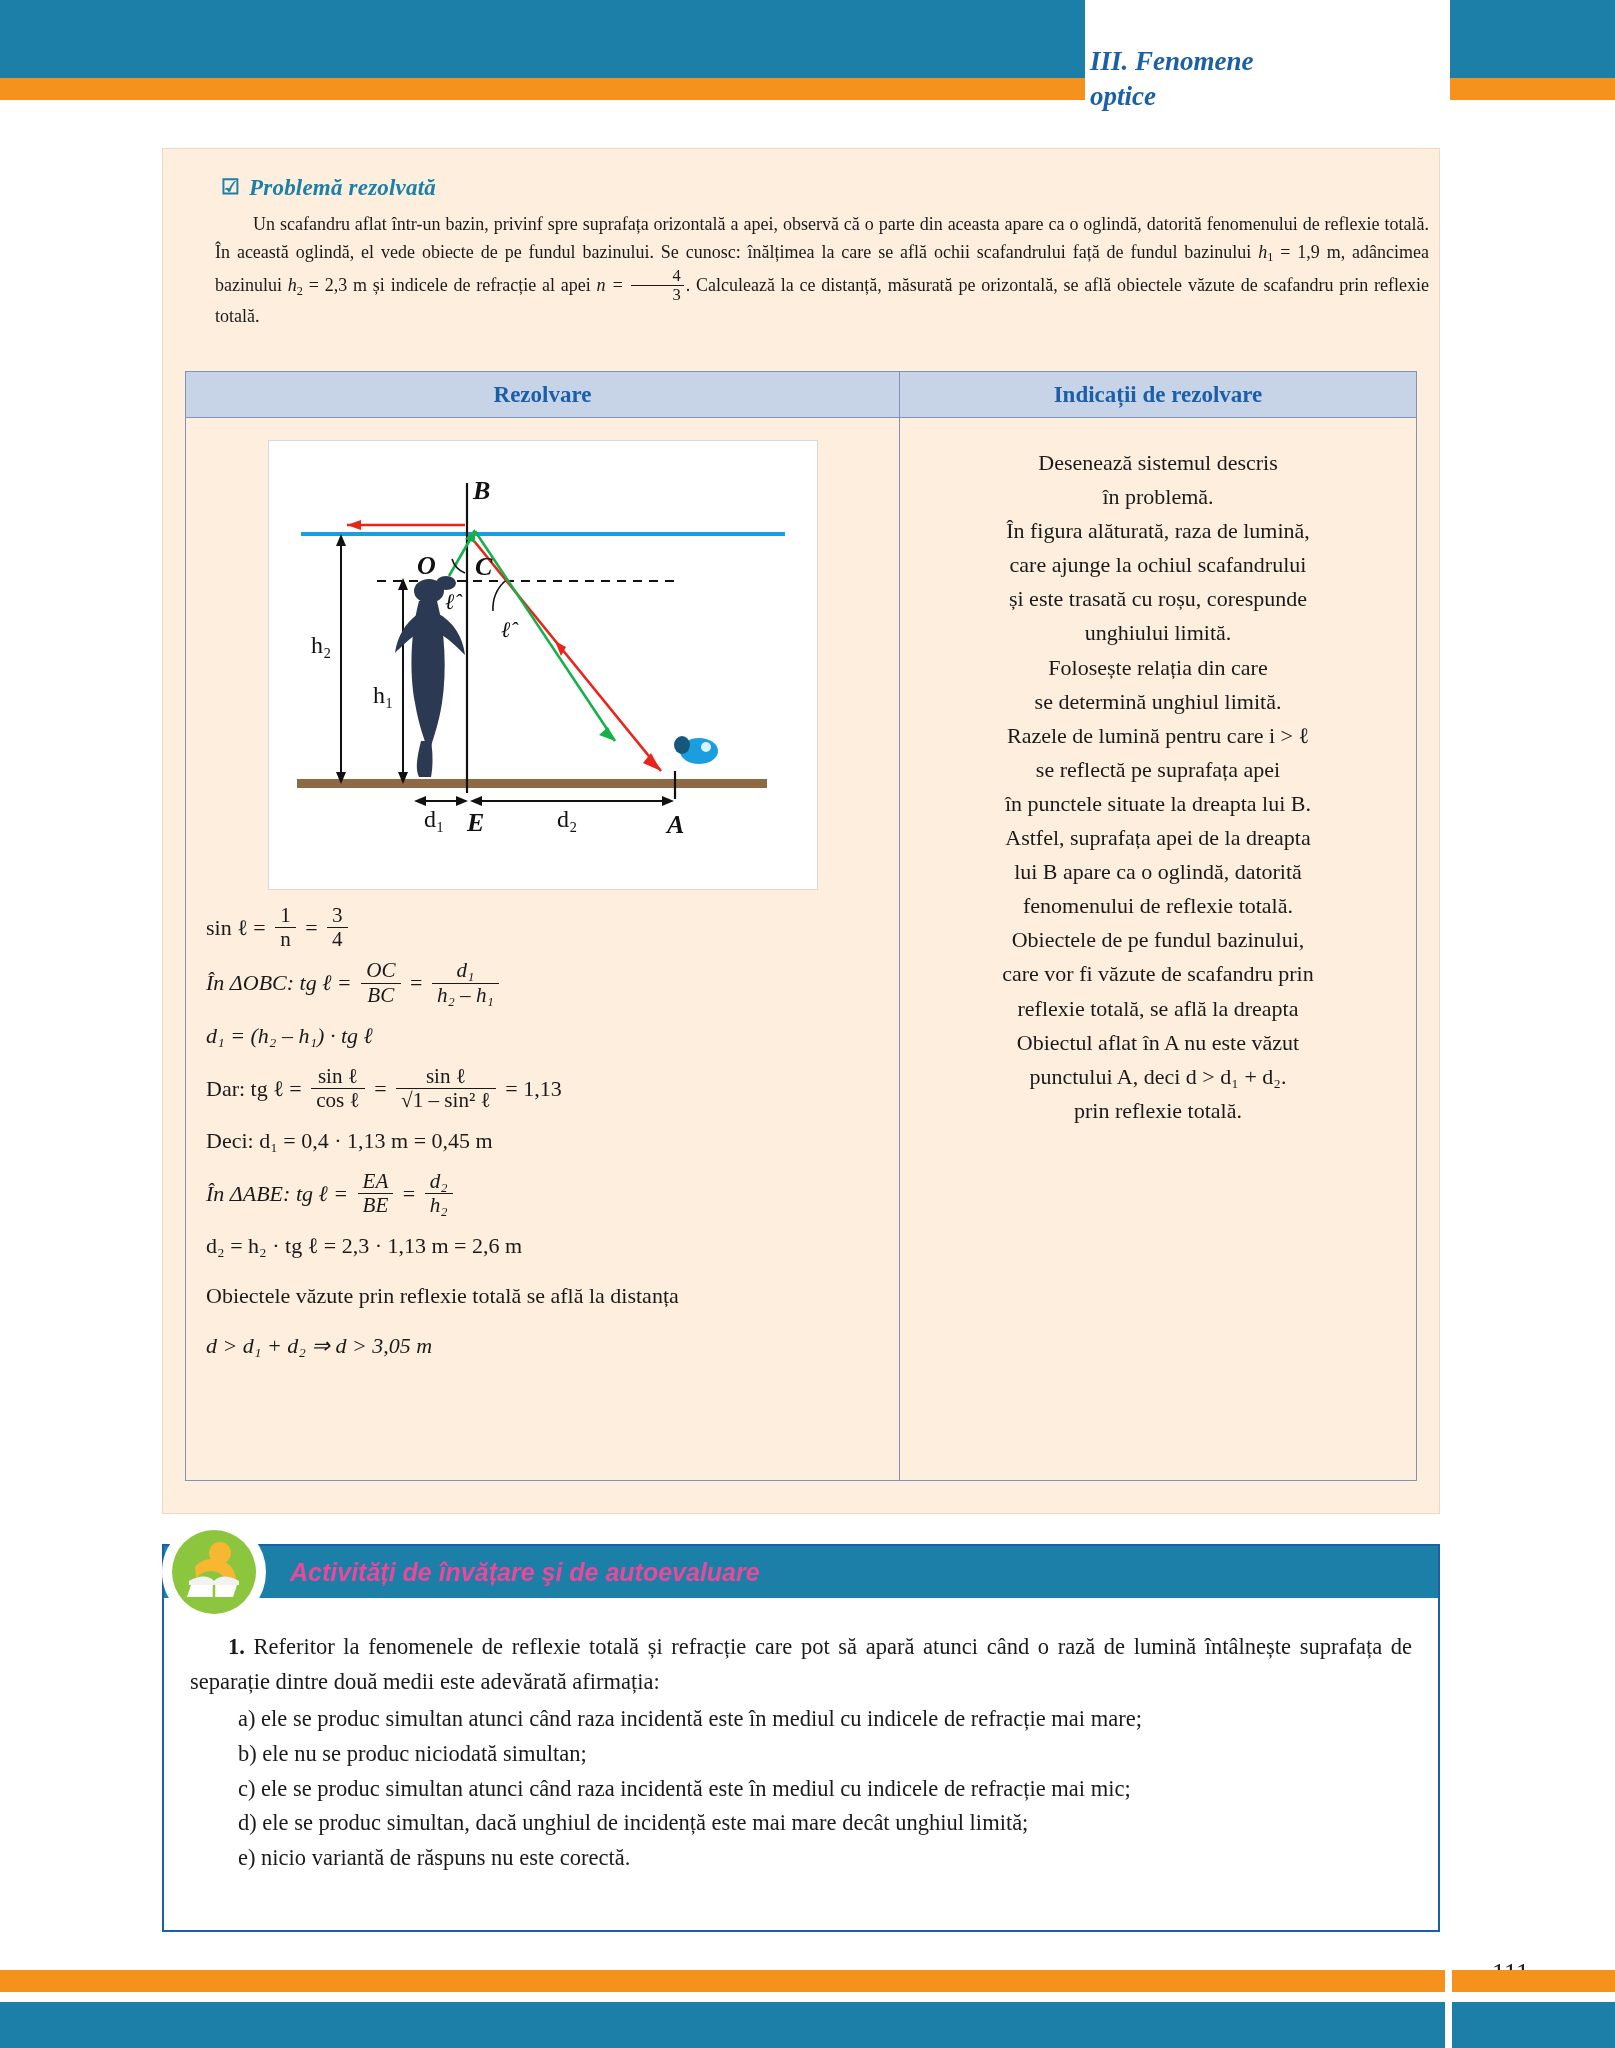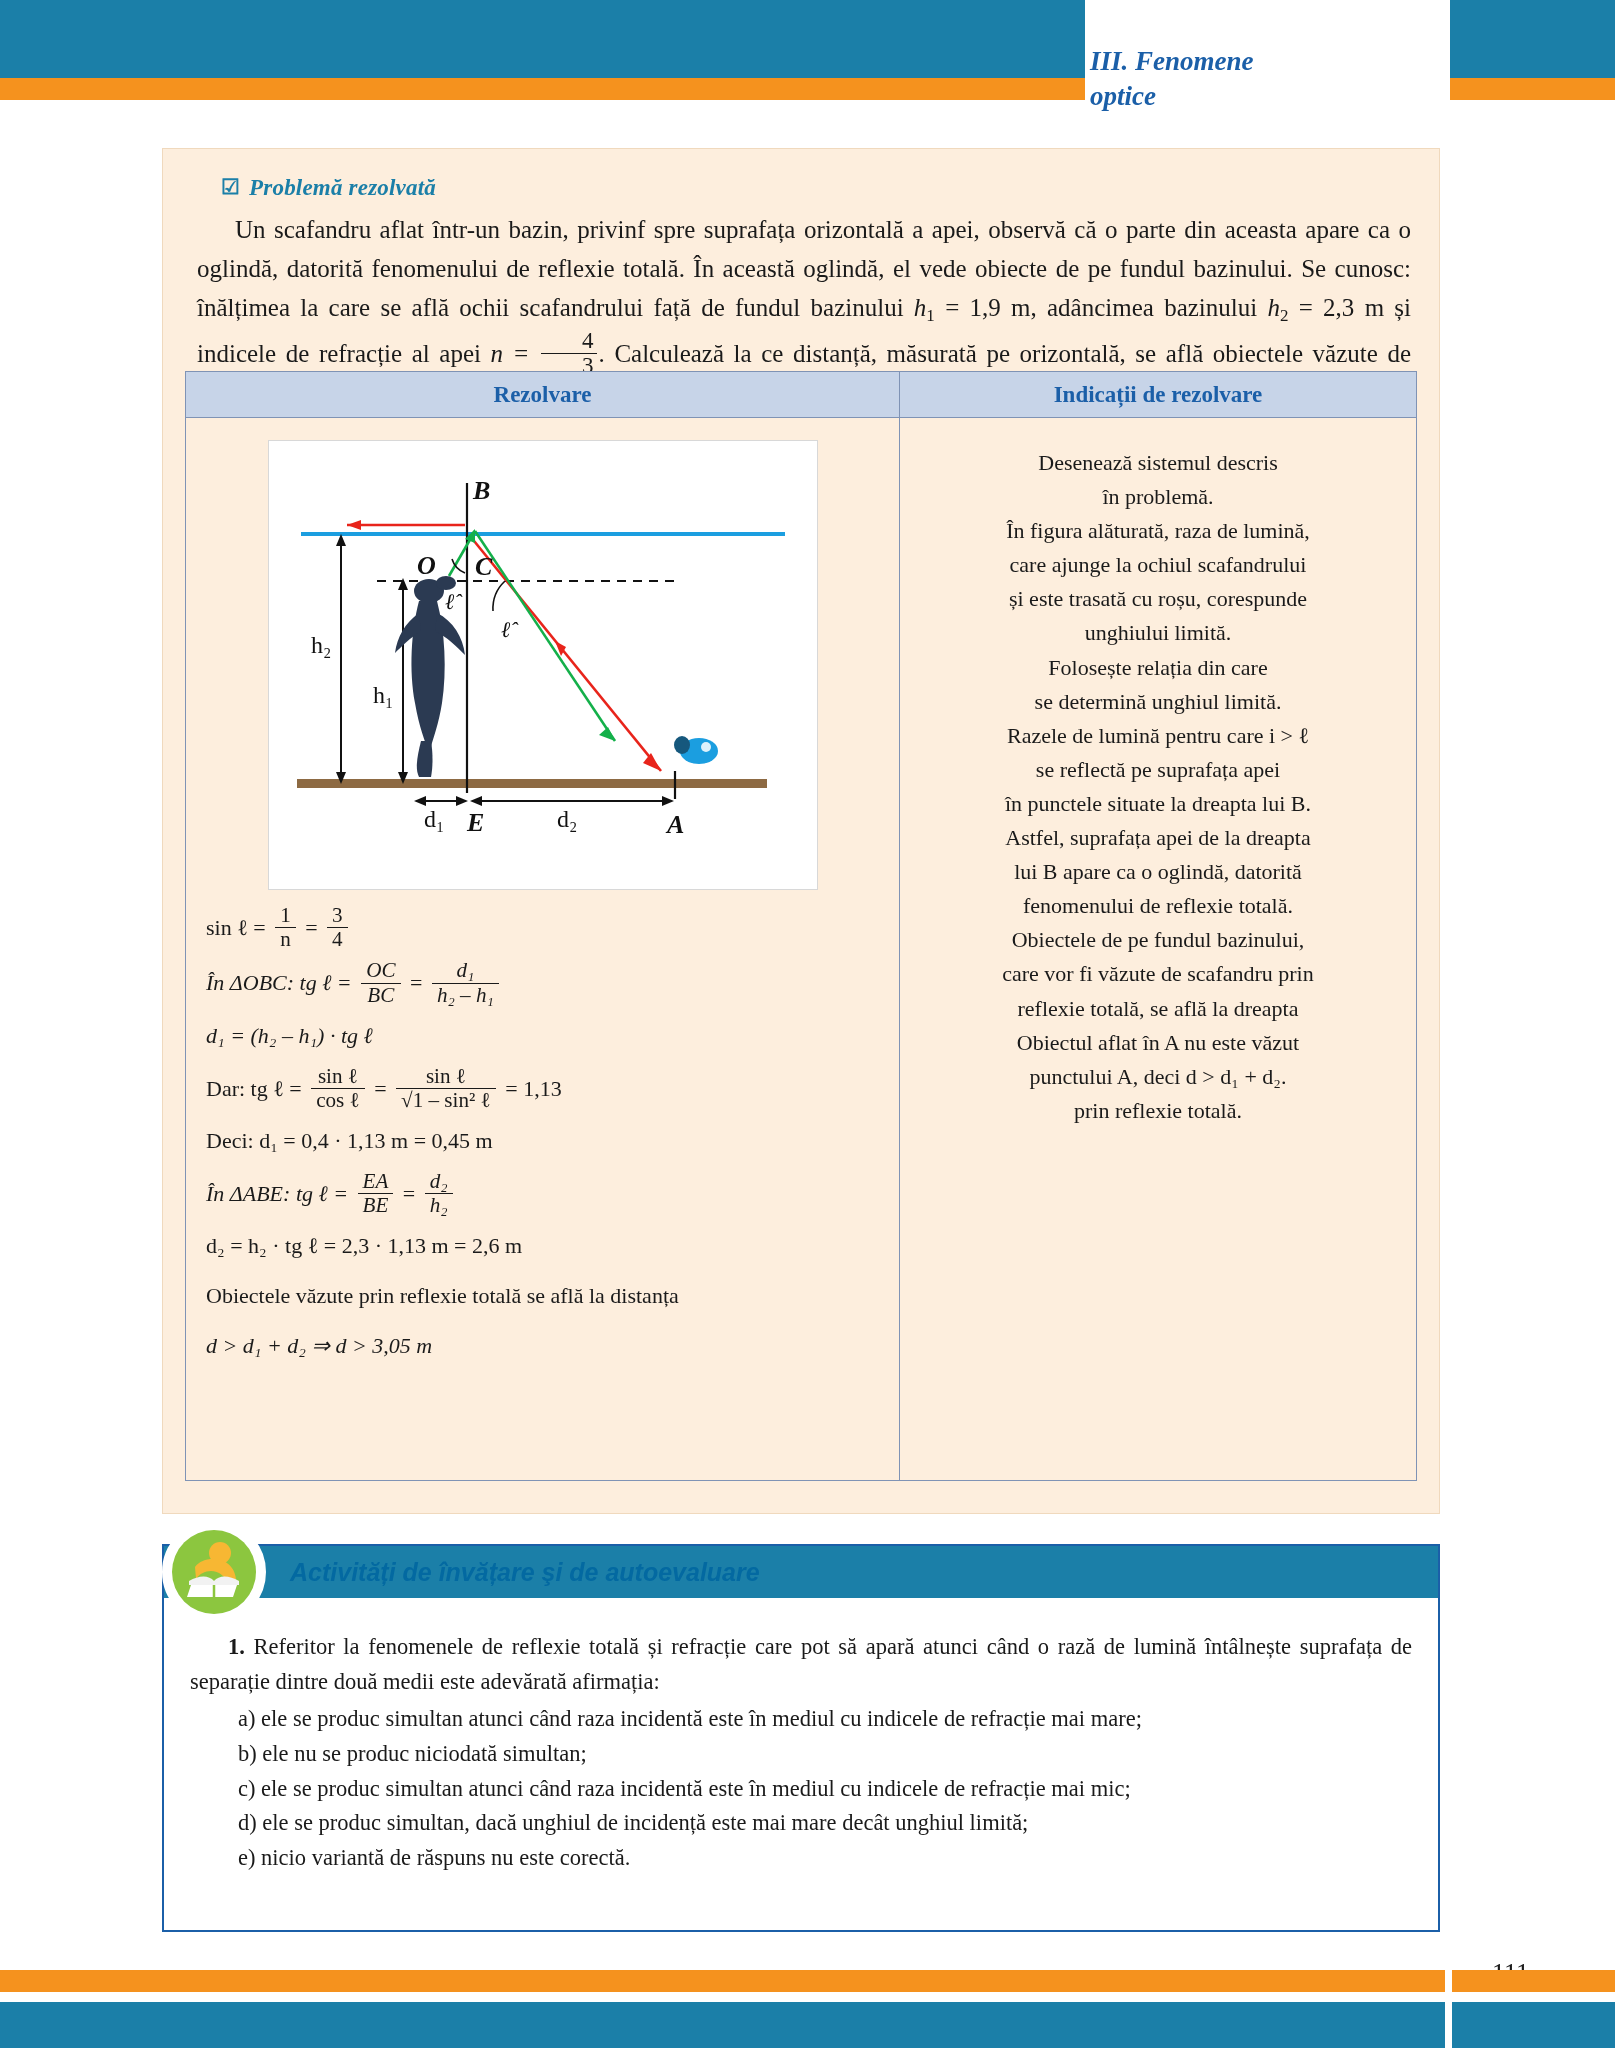--- a/index.html
+++ b/index.html
@@ -74,23 +74,23 @@
   .problem-tag .box-check {
     display: inline-block;
     margin-right: 9px;
     font-size: 21px;
     font-style: normal;
     vertical-align: 1px;
   }
 
   .problem-text {
     position: absolute;
-    left: 26px; top: 62px;
+    left: 44px; top: 62px;
     width: 1230px;
-    font-size: 25px;
+    font-size: 18px;
     line-height: 1.55;
     text-align: justify;
     padding: 0 8px;
   }
   .problem-text p { margin: 0; text-indent: 38px; }
   i.var { font-style: italic; }
   sub { font-size: 0.68em; vertical-align: -0.28em; }
 
   .frac {
     display: inline-block;
@@ -184,21 +184,21 @@
     left: 0; top: 0;
     width: 100%; height: 52px;
     background: #1b7fa8;
   }
   .activity-bar-title {
     position: absolute;
     left: 126px; top: 12px;
     font-style: italic;
     font-weight: bold;
     font-size: 25px;
-    color: #0369a1;
+    color: #ec4899;
     font-family: "Liberation Sans", sans-serif;
   }
   .activity-icon {
     position: absolute;
     left: -2px; top: -26px;
     width: 104px; height: 104px;
     background: #ffffff;
     border-radius: 50%;
     border: 3px solid #ffffff;
     overflow: hidden;

